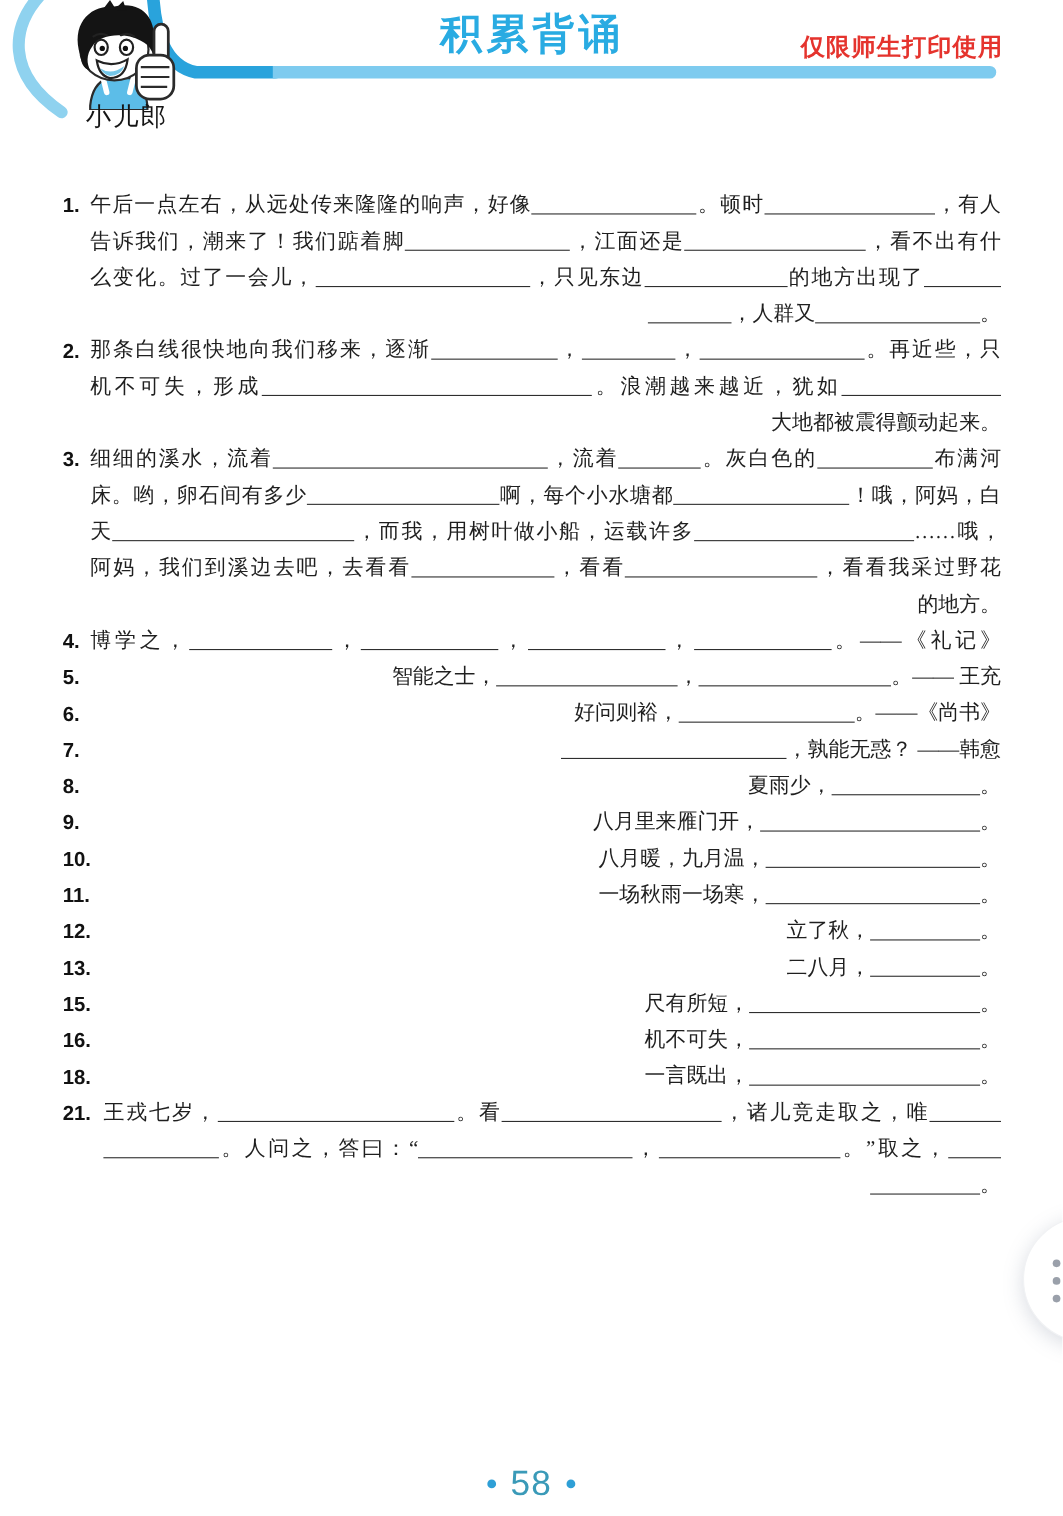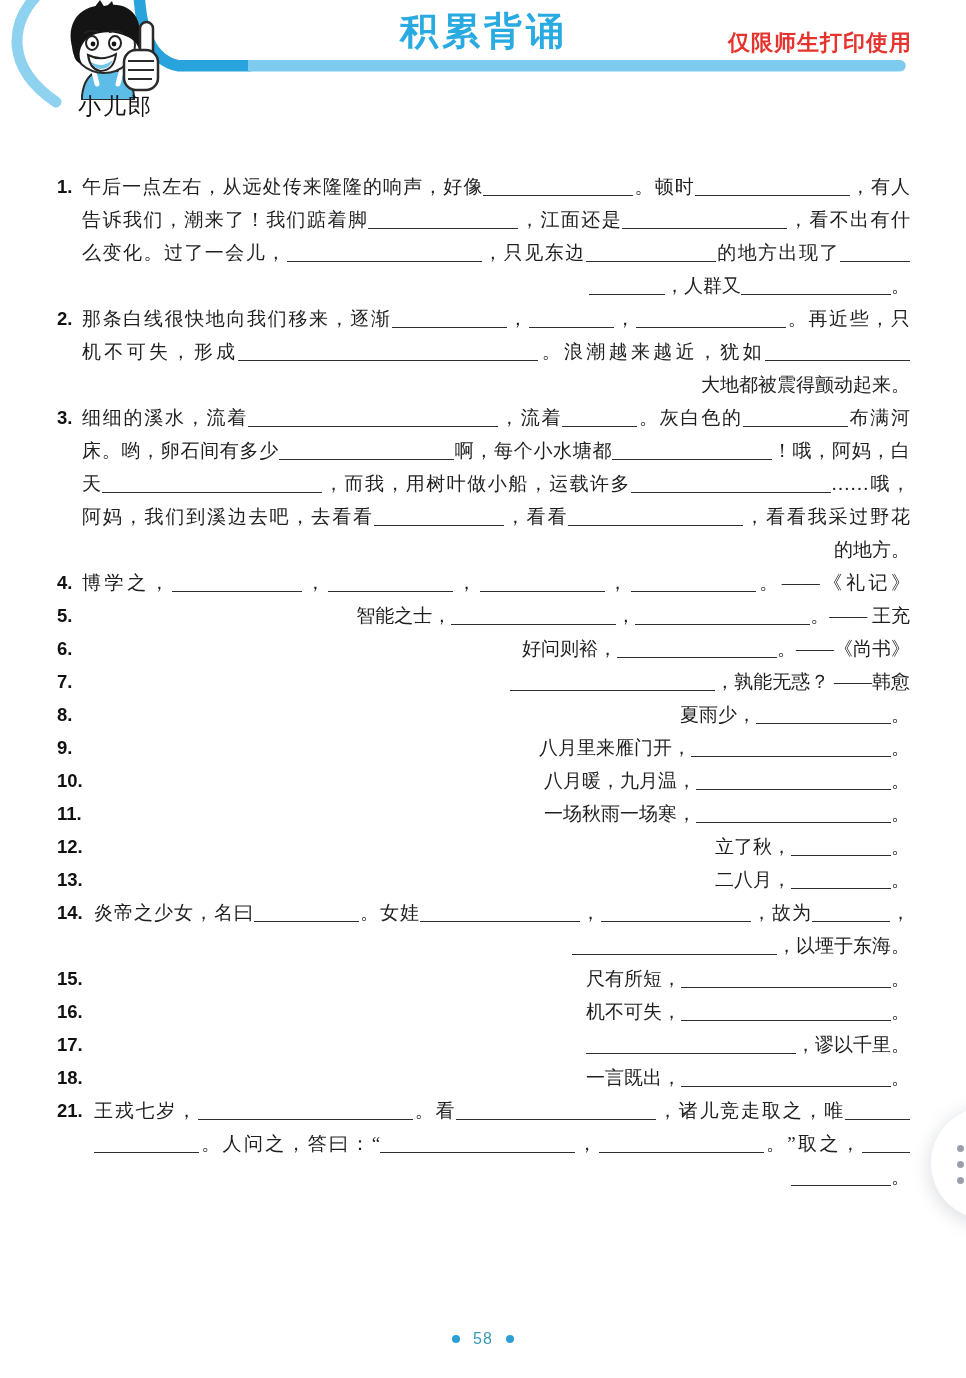--- a/index.html
+++ b/index.html
@@ -50,21 +50,21 @@
     display:inline-block;height:15px;vertical-align:-3px;
     border-bottom:1.5px solid #2e2e2e;
   }
   
   .footer{
     position:absolute;top:1330px;left:0;width:100%;
     display:flex;justify-content:center;align-items:center;gap:13px;
   }
   .footer .pgnum{
     font-family:"Liberation Sans","DejaVu Sans",sans-serif;
-    font-size:16px;color:var(--footer-teal);letter-spacing:1px;
+    font-size:32px;color:var(--footer-teal);letter-spacing:1px;
   }
   .footer .fdot{width:8px;height:8px;border-radius:50%;background:var(--dot-blue);}
   
   .fab{
     position:absolute;left:930px;top:1106px;width:112px;height:112px;border-radius:50%;
     background:#fff;box-shadow:0 4px 18px rgba(120,130,150,.28);border:1px solid #f1f2f4;
     cursor:pointer;
   }
   .kebab{position:absolute;left:26px;top:38px;display:flex;flex-direction:column;gap:9px;}
   .kebab i{display:block;width:7px;height:7px;border-radius:50%;background:#9AA0AA;}
@@ -168,35 +168,26 @@
       </div>
       <div class="item wide">
         <span class="num">12.</span>
         <div class="line"><span class="seg">立了秋，</span><span class="blank" style="width: 100px;"></span><span class="seg">。</span></div>
       </div>
       <div class="item wide">
         <span class="num">13.</span>
         <div class="line"><span class="seg">二八月，</span><span class="blank" style="width: 100px;"></span><span class="seg">。</span></div>
       </div>
       <div class="item wide">
-        <span class="num">14.</span>
-        <div class="line just"><span class="seg">炎帝之少女，名曰</span><span class="blank" style="width: 105px;"></span><span class="seg">。女娃</span><span class="blank" style="width: 160px;"></span><span class="seg">，</span><span class="blank" style="width: 150px;"></span><span class="seg">，故为</span><span class="blank" style="width: 78px;"></span><span class="seg">，</span></div>
-        <div class="line"><span class="blank" style="width: 205px;"></span><span class="seg">，以堙于东海。</span></div>
-      </div>
-      <div class="item wide">
         <span class="num">15.</span>
         <div class="line"><span class="seg">尺有所短，</span><span class="blank" style="width: 210px;"></span><span class="seg">。</span></div>
       </div>
       <div class="item wide">
         <span class="num">16.</span>
         <div class="line"><span class="seg">机不可失，</span><span class="blank" style="width: 210px;"></span><span class="seg">。</span></div>
-      </div>
-      <div class="item wide">
-        <span class="num">17.</span>
-        <div class="line"><span class="blank" style="width: 210px;"></span><span class="seg">，谬以千里。</span></div>
       </div>
       <div class="item wide">
         <span class="num">18.</span>
         <div class="line"><span class="seg">一言既出，</span><span class="blank" style="width: 210px;"></span><span class="seg">。</span></div>
       </div>
       <div class="item wide">
         <span class="num">21.</span>
         <div class="line just"><span class="seg">王戎七岁，</span><span class="blank" style="width: 215px;"></span><span class="seg">。看</span><span class="blank" style="width: 200px;"></span><span class="seg">，诸儿竞走取之，唯</span><span class="blank" style="width: 65px;"></span></div>
         <div class="line just"><span class="blank" style="width: 105px;"></span><span class="seg">。人问之，答曰：“</span><span class="blank" style="width: 195px;"></span><span class="seg">，</span><span class="blank" style="width: 165px;"></span><span class="seg">。”取之，</span><span class="blank" style="width: 48px;"></span></div>
         <div class="line"><span class="blank" style="width: 100px;"></span><span class="seg">。</span></div>

